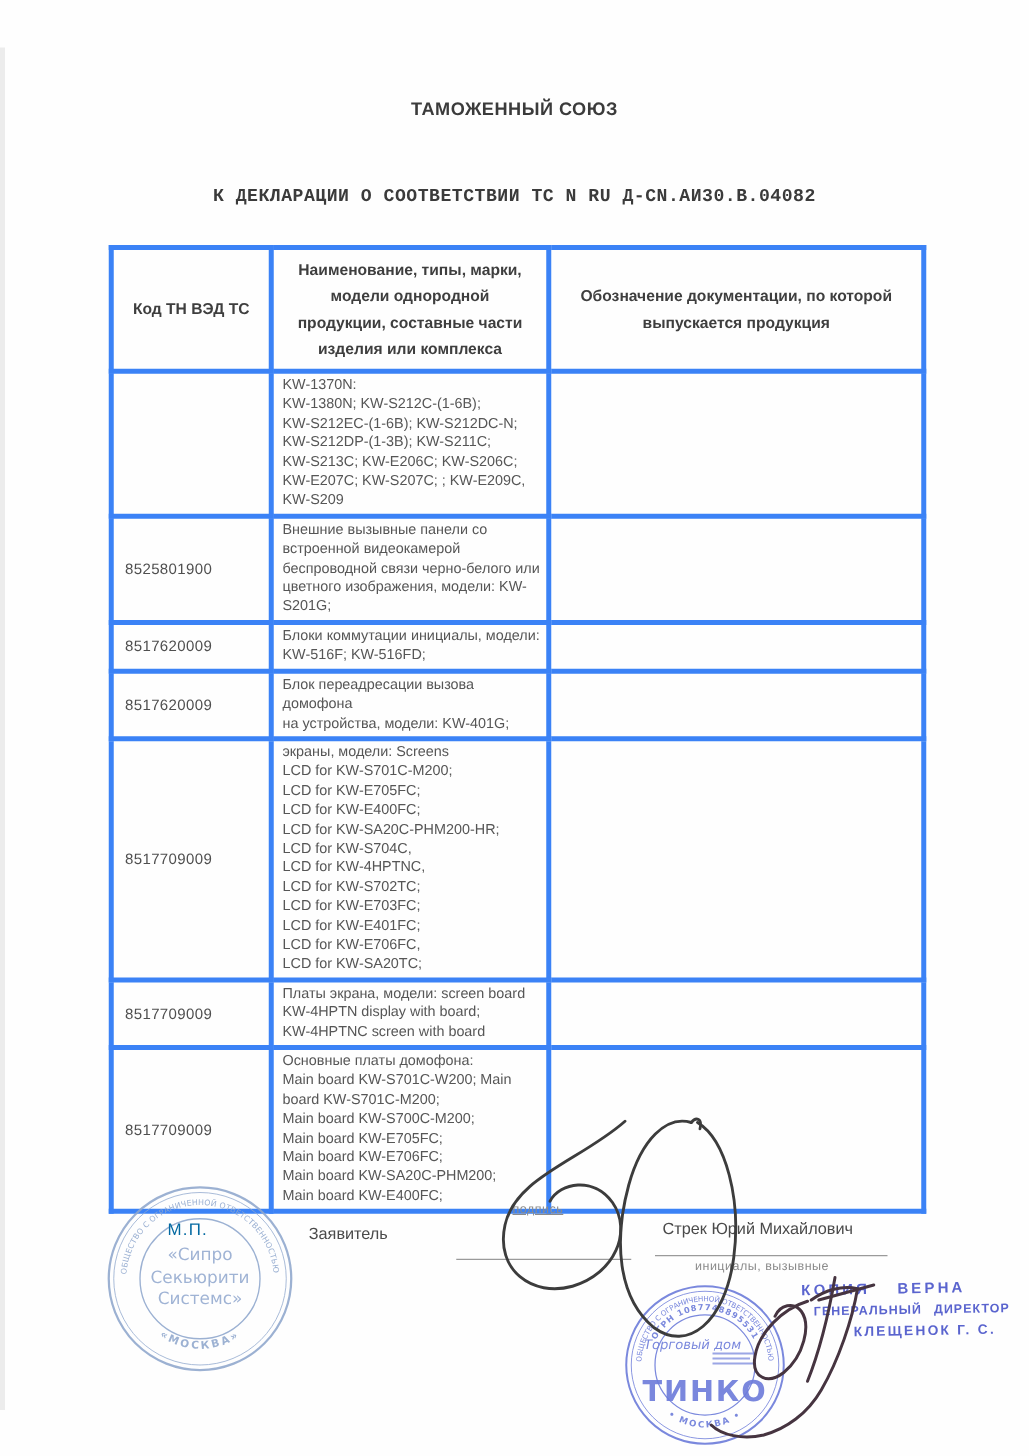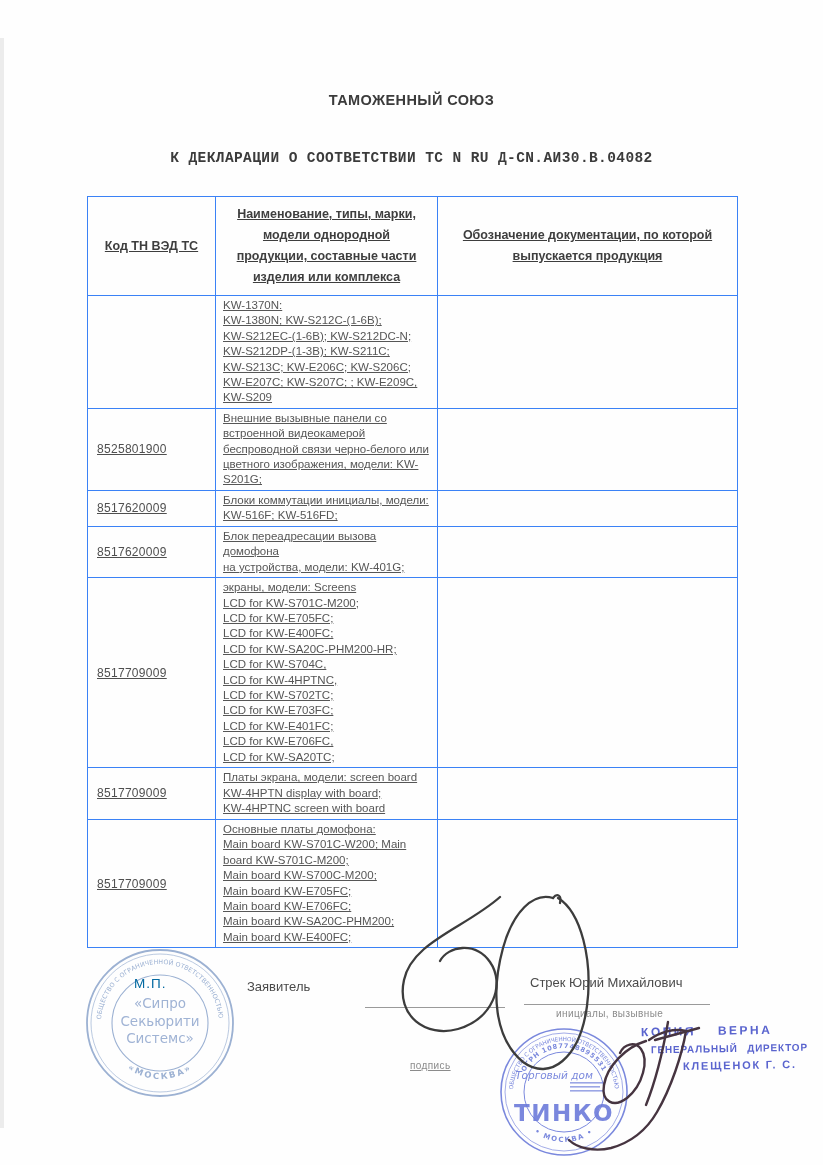--- a/index.html
+++ b/index.html
@@ -6,47 +6,47 @@
   body{
     width:823px;height:1165px;position:relative;overflow:hidden;
     background:#ffffff;font-family:"Liberation Sans",sans-serif;
   }
   .page{position:absolute;inset:0;background:#fefefe;}
   .scan-edge{position:absolute;left:0;top:38px;width:4px;height:1090px;background:#ececec;}
 
   
   .title{position:absolute;left:0;width:100%;text-align:center;color:#3b3b3b;
          font-weight:700;font-size:14.5px;letter-spacing:.4px;}
-  .t1{top:92px;}
+  .t1{top:80px;}
   .t2{top:117px;}
   .t3{top:150px;font-family:Liberation Mono, monospace;}
 
   
   table.tbl{position:absolute;left:87px;top:196px;width:650px;border-collapse:collapse;
             table-layout:fixed;color:#565656;}
-  .tbl th,.tbl td{border:1px solid #3b82f6;vertical-align:middle;overflow:hidden;text-decoration:underline;}
+  .tbl th,.tbl td{border:4px solid #3b82f6;vertical-align:middle;overflow:hidden;}
   .tbl th{font-size:12.5px;font-weight:600;color:#3e3e3e;text-align:center;
           line-height:21px;white-space:pre-line;padding:4px 8px;}
   td.code{font-size:12px;padding:1px 4px 1px 9px;letter-spacing:.3px;color:#4f4f4f;}
   td.name{font-size:11.5px;line-height:15.4px;padding:2px 4px 2px 7px;white-space:pre-line;}
   td.doc{}
   tr.hrow{height:99px;}
   tr.r0{height:110px;} tr.r1{height:82px;} tr.r2{height:36px;} tr.r3{height:33px;}
   tr.r4{height:24px;}  tr.r5{height:188px;} tr.r6{height:52px;} tr.r7{height:118px;}
 
   
   .abs{position:absolute;}
   .mp{left:134px;top:976px;font-size:13.5px;color:#0369a1;letter-spacing:1px;}
   .applicant{left:247px;top:979px;font-size:13px;color:#4a4a4a;}
   .fio{left:530px;top:975px;font-size:13px;color:#4a4a4a;}
   .line{border-top:1px solid #9a9a9a;height:0;}
   .sig1{left:365px;top:1007px;width:140px;}
   .sig2{left:524px;top:1004px;width:186px;}
   .cap{font-size:10px;color:#8b8b8b;letter-spacing:.4px;}
-  .cap1{left:410px;top:1060px;text-decoration:underline;}
+  .cap1{left:410px;top:962px;text-decoration:underline;}
   .cap2{left:556px;top:1008px;}
 
   
   .copyline{color:#4d58cb;font-weight:700;opacity:.92;transform:rotate(-1deg);white-space:nowrap;}
   .copy1{left:641px;top:1024px;font-size:12px;letter-spacing:2.5px;word-spacing:16px;}
   .copy2{left:651px;top:1043px;font-size:10px;letter-spacing:.8px;word-spacing:6px;}
   .copy3{left:683px;top:1059px;font-size:11px;letter-spacing:1.8px;}
 
   svg{position:absolute;pointer-events:none;}
   .stamp-svg text{font-family:"DejaVu Sans",sans-serif;}

